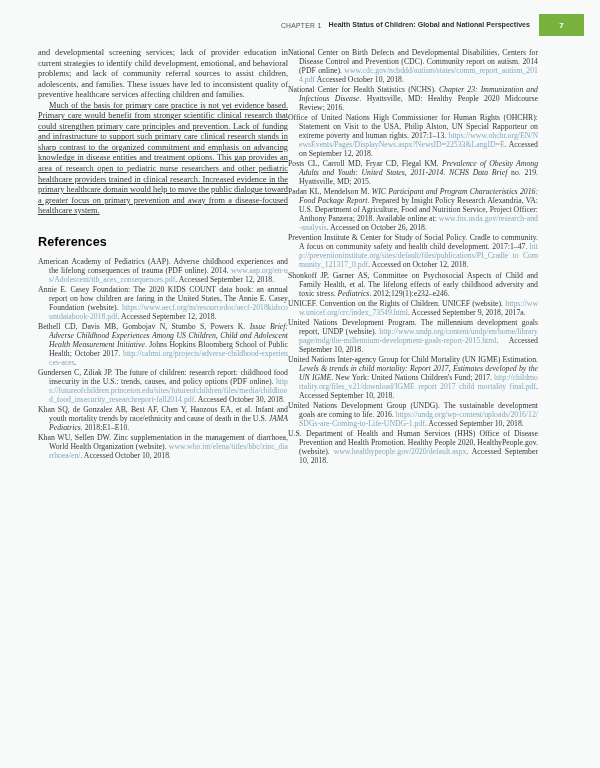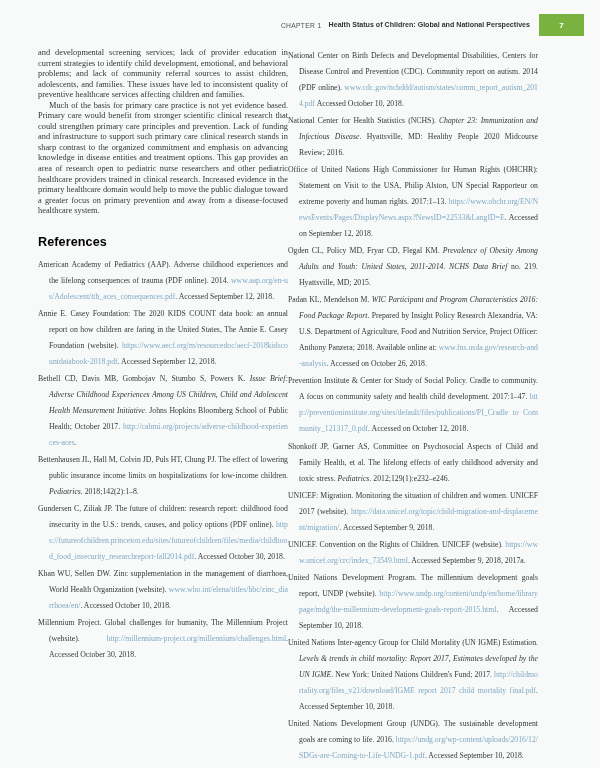--- a/index.html
+++ b/index.html
@@ -79,39 +79,39 @@
 
   p.body {
     margin: 0;
     font-size: 8.35px;
     line-height: 10.55px;
     text-align: justify;
     text-justify: inter-word;
     hyphens: manual;
     color: #34383c;
   }
-  p.body + p.body { text-indent: 11px; }
+  p.body + p.body { text-indent: 11px; text-decoration: underline; }
 
   h2.refs-heading {
     font-family: "Liberation Sans", "DejaVu Sans", sans-serif;
     font-size: 12.6px;
     font-weight: bold;
     color: #000000;
     margin: 18px 0 8px 0;
     letter-spacing: 0.1px;
   }
 
   ul.ref-list {
     list-style: none;
     margin: 0;
     padding: 0;
   }
   li.ref {
     font-size: 7.75px;
-    line-height: 16px;
+    line-height: 9px;
     text-align: justify;
     text-justify: inter-word;
     padding-left: 11px;
     text-indent: -11px;
     margin: 0 0 1.1px 0;
     color: #34383c;
     word-break: normal;
     overflow-wrap: break-word;
   }
   li.ref i { font-style: italic; }
@@ -139,37 +139,35 @@
     <div class="col col-left">
       <p class="body">and developmental screening services; lack of provider education in current strategies to identify child development, emotional, and behavioral problems; and lack of community referral sources to assist children, adolescents, and families. These issues have led to inconsistent quality of preventive healthcare services affecting children and families.</p>
       <p class="body">Much of the basis for primary care practice is not yet evidence based. Primary care would benefit from stronger scientific clinical research that could strengthen primary care principles and prevention. Lack of funding and infrastructure to support such primary care clinical research stands in sharp contrast to the organized commitment and emphasis on advancing knowledge in disease entities and treatment options. This gap provides an area of research open to pediatric nurse researchers and other pediatric healthcare providers trained in clinical research. Increased evidence in the primary healthcare domain would help to move the public dialogue toward a greater focus on primary prevention and away from a disease-focused healthcare system.</p>
 
       <h2 class="refs-heading">References</h2>
 
       <ul class="ref-list" id="refs-left">
           <li class="ref"><span>American Academy of Pediatrics (AAP). Adverse childhood experiences and the lifelong consequences of trauma (PDF online). 2014. </span><span class="url">www.aap.org/en-us/Adolescent/ttb_aces_consequences.pdf</span><span>. Accessed September 12, 2018.</span></li>
           <li class="ref"><span>Annie E. Casey Foundation: The 2020 KIDS COUNT data book: an annual report on how children are faring in the United States, The Annie E. Casey Foundation (website). </span><span class="url">https://www.aecf.org/m/resourcedoc/aecf-2018kidscountdatabook-2018.pdf</span><span>. Accessed September 12, 2018.</span></li>
           <li class="ref"><span>Bethell CD, Davis MB, Gombojav N, Stumbo S, Powers K. </span><i>Issue Brief: Adverse Childhood Experiences Among US Children, Child and Adolescent Health Measurement Initiative</i><span>. Johns Hopkins Bloomberg School of Public Health; October 2017. </span><span class="url">http://cahmi.org/projects/adverse-childhood-experiences-aces</span><span>.</span></li>
-          <li class="ref"><span>Bettenhausen JL, Hall M, Colvin JD, Puls HT, Chung PJ. The effect of lowering public insurance income limits on hospitalizations for low-income children. </span><i>Pediatrics</i><span>. 2018;142(2):1–8.</span></li>
           <li class="ref"><span>Gundersen C, Ziliak JP. The future of children: research report: childhood food insecurity in the U.S.: trends, causes, and policy options (PDF online). </span><span class="url">https://futureofchildren.princeton.edu/sites/futureofchildren/files/media/childhood_food_insecurity_researchreport-fall2014.pdf</span><span>. Accessed October 30, 2018.</span></li>
+          <li class="ref"><span>Khan SQ, de Gonzalez AB, Best AF, Chen Y, Haozous EA, et al. Infant and youth mortality trends by race/ethnicity and cause of death in the U.S. </span><i>JAMA Pediatrics</i><span>. 2018;E1–E10.</span></li>
           <li class="ref"><span>Khan WU, Sellen DW. Zinc supplementation in the management of diarrhoea, World Health Organization (website). </span><span class="url">www.who.int/elena/titles/bbc/zinc_diarrhoea/en/</span><span>. Accessed October 10, 2018.</span></li>
-          <li class="ref"><span>Millennium Project. Global challenges for humanity, The Millennium Project (website). </span><span class="url">http://millennium-project.org/millennium/challenges.html</span><span>. Accessed October 30, 2018.</span></li>
         </ul>
     </div>
 
     <div class="col col-right">
       <ul class="ref-list" id="refs-right">
           <li class="ref"><span>National Center on Birth Defects and Developmental Disabilities, Centers for Disease Control and Prevention (CDC). Community report on autism. 2014 (PDF online). </span><span class="url">www.cdc.gov/ncbddd/autism/states/comm_report_autism_2014.pdf</span><span> Accessed October 10, 2018.</span></li>
           <li class="ref"><span>National Center for Health Statistics (NCHS). </span><i>Chapter 23: Immunization and Infectious Disease</i><span>. Hyattsville, MD: Healthy People 2020 Midcourse Review; 2016.</span></li>
           <li class="ref"><span>Office of United Nations High Commissioner for Human Rights (OHCHR): Statement on Visit to the USA, Philip Alston, UN Special Rapporteur on extreme poverty and human rights. 2017:1–13. </span><span class="url">https://www.ohchr.org/EN/NewsEvents/Pages/DisplayNews.aspx?NewsID=22533&amp;LangID=E</span><span>. Accessed on September 12, 2018.</span></li>
-          <li class="ref"><span>Ogden CL, Policy MD, Fryar CD, Flegal KM. </span><i>Prevalence of Obesity Among Adults and Youth: United States, 2011-2014. NCHS Data Brief</i><span> no. 219. Hyattsville, MD; 2015.</span></li>
+          <li class="ref"><span>Posts CL, Carroll MD, Fryar CD, Flegal KM. </span><i>Prevalence of Obesity Among Adults and Youth: United States, 2011-2014. NCHS Data Brief</i><span> no. 219. Hyattsville, MD; 2015.</span></li>
           <li class="ref"><span>Padan KL, Mendelson M. </span><i>WIC Participant and Program Characteristics 2016: Food Package Report</i><span>. Prepared by Insight Policy Research Alexandria, VA: U.S. Department of Agriculture, Food and Nutrition Service, Project Officer: Anthony Panzera; 2018. Available online at: </span><span class="url">www.fns.usda.gov/research-and-analysis</span><span>. Accessed on October 26, 2018.</span></li>
           <li class="ref"><span>Prevention Institute &amp; Center for Study of Social Policy. Cradle to community. A focus on community safety and health child development. 2017:1–47. </span><span class="url">http://preventioninstitute.org/sites/default/files/publications/PI_Cradle to Community_121317_0.pdf</span><span>. Accessed on October 12, 2018.</span></li>
           <li class="ref"><span>Shonkoff JP, Garner AS, Committee on Psychosocial Aspects of Child and Family Health, et al. The lifelong effects of early childhood adversity and toxic stress. </span><i>Pediatrics</i><span>. 2012;129(1):e232–e246.</span></li>
-          <li class="ref"><span>UNICEF: Migration. Monitoring the situation of children and women. UNICEF 2017 (website). </span><span class="url">https://data.unicef.org/topic/child-migration-and-displacement/migration/</span><span>. Accessed September 9, 2018.</span></li>
           <li class="ref"><span>UNICEF. Convention on the Rights of Children. UNICEF (website). </span><span class="url">https://www.unicef.org/crc/index_73549.html</span><span>. Accessed September 9, 2018, 2017a.</span></li>
           <li class="ref"><span>United Nations Development Program. The millennium development goals report, UNDP (website). </span><span class="url">http://www.undp.org/content/undp/en/home/librarypage/mdg/the-millennium-development-goals-report-2015.html</span><span>. Accessed September 10, 2018.</span></li>
           <li class="ref"><span>United Nations Inter-agency Group for Child Mortality (UN IGME) Estimation. </span><i>Levels &amp; trends in child mortality: Report 2017, Estimates developed by the UN IGME</i><span>. New York: United Nations Children's Fund; 2017. </span><span class="url">http://childmortality.org/files_v21/download/IGME report 2017 child mortality final.pdf</span><span>. Accessed September 10, 2018.</span></li>
           <li class="ref"><span>United Nations Development Group (UNDG). The sustainable development goals are coming to life. 2016. </span><span class="url">https://undg.org/wp-content/uploads/2016/12/SDGs-are-Coming-to-Life-UNDG-1.pdf</span><span>. Accessed September 10, 2018.</span></li>
           <li class="ref"><span>U.S. Department of Health and Human Services (HHS) Office of Disease Prevention and Health Promotion. Healthy People 2020, HealthyPeople.gov. (website). </span><span class="url">www.healthypeople.gov/2020/default.aspx</span><span>. Accessed September 10, 2018.</span></li>
         </ul>
     </div>
 
   </div>
 </div>

